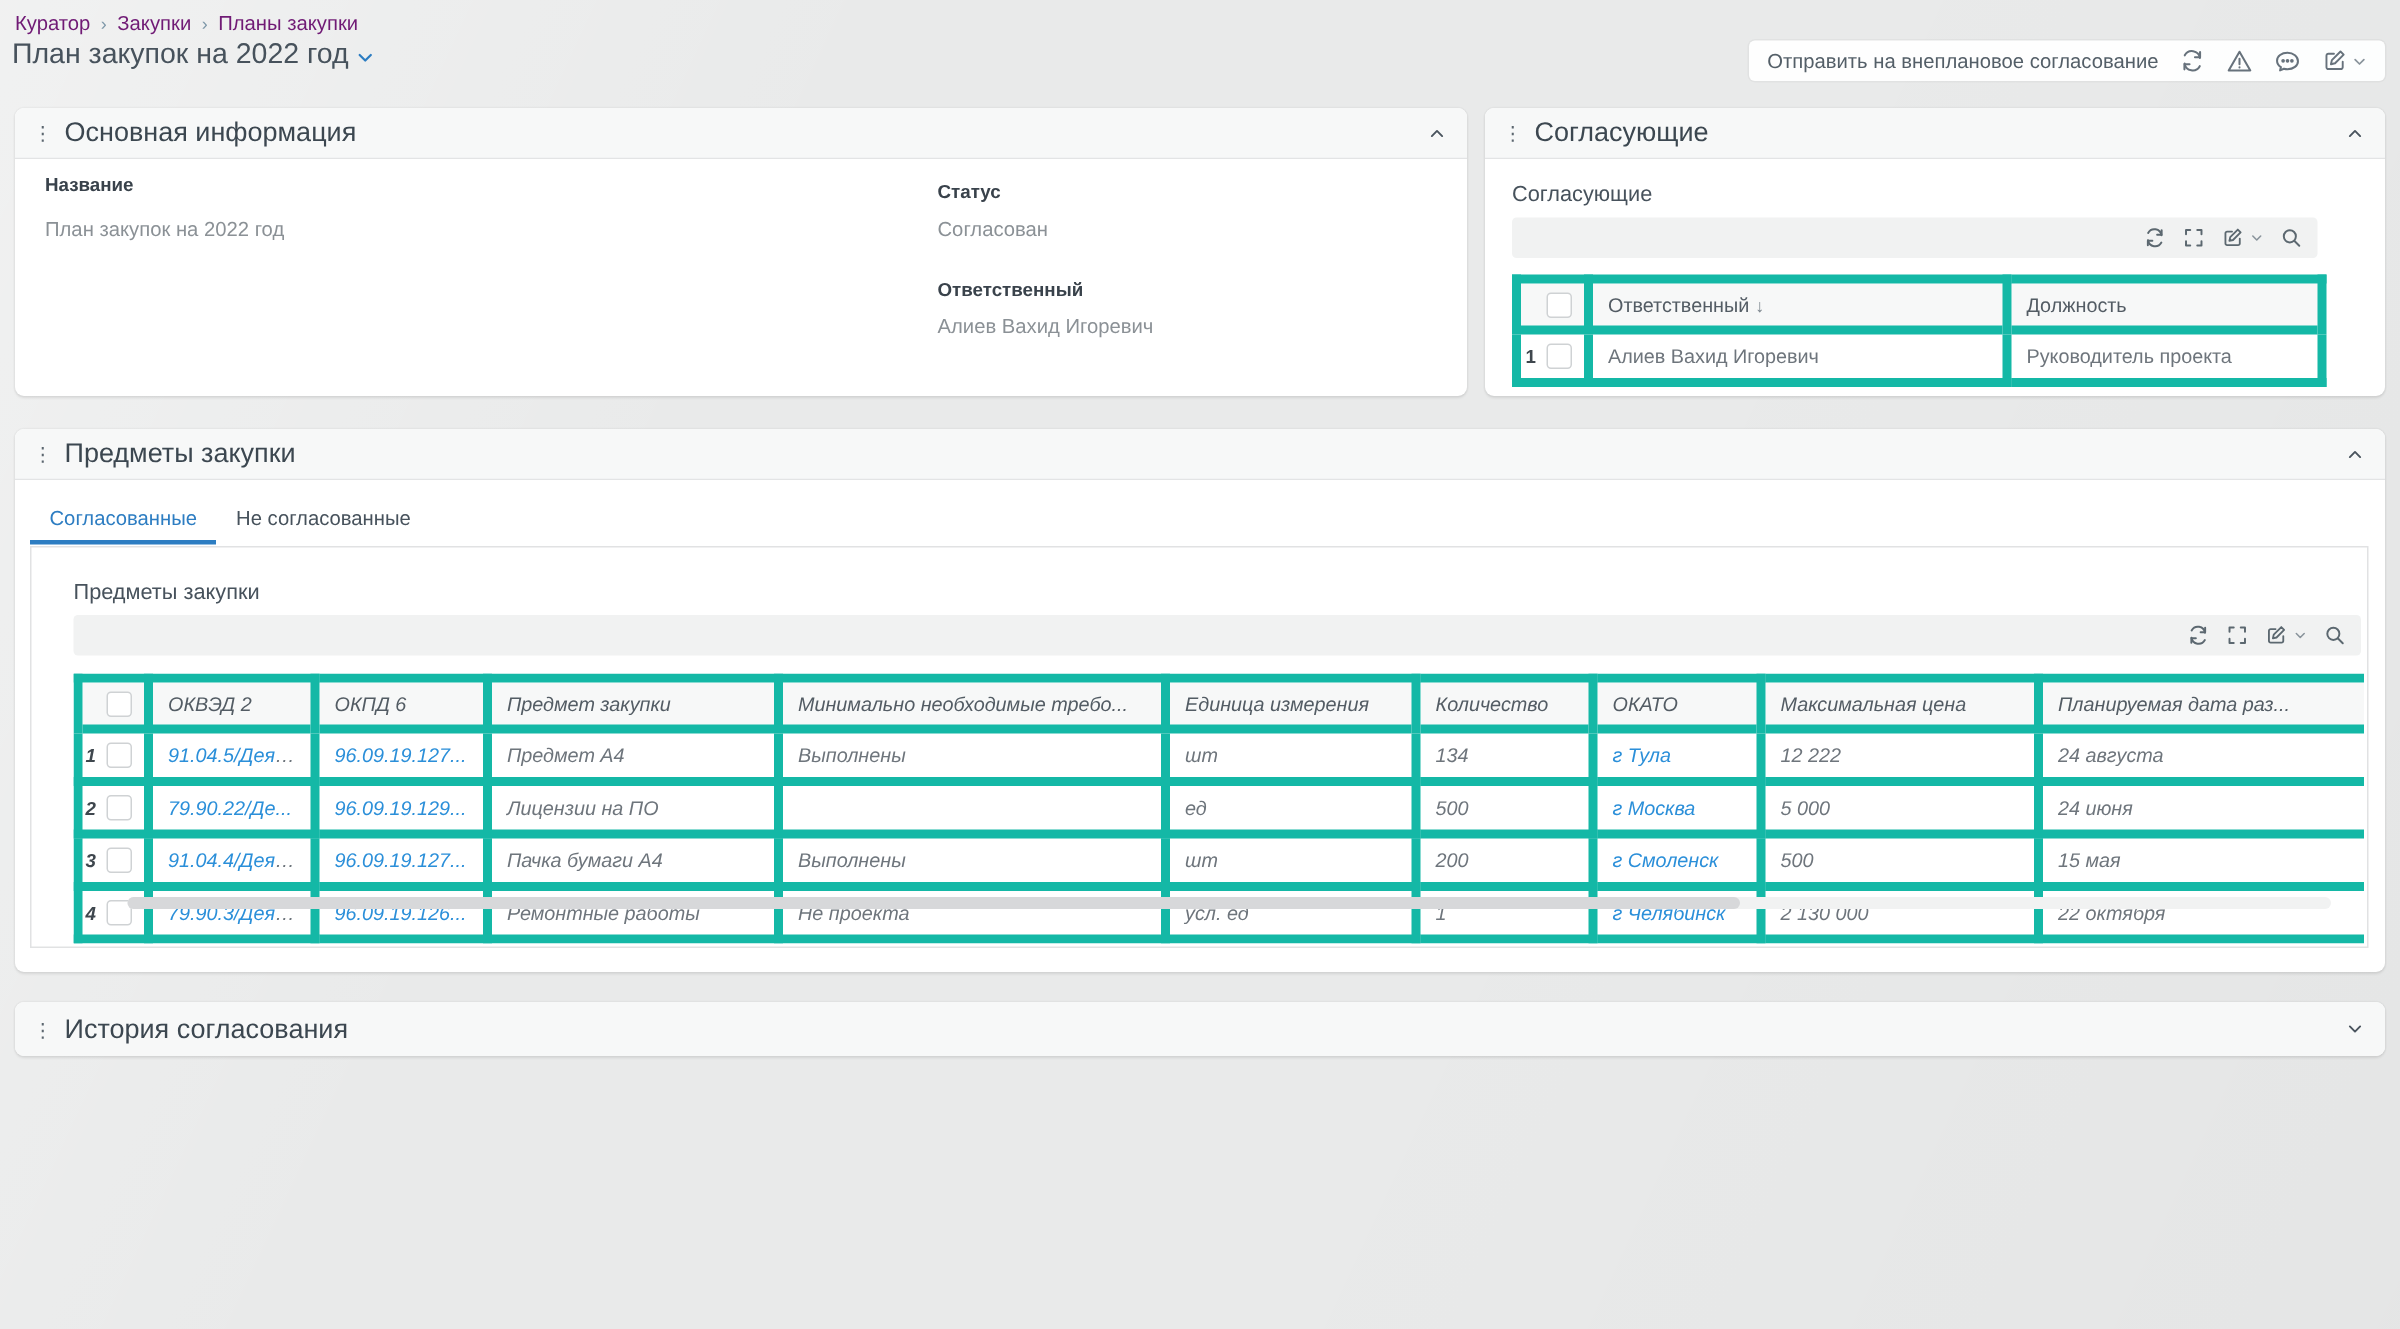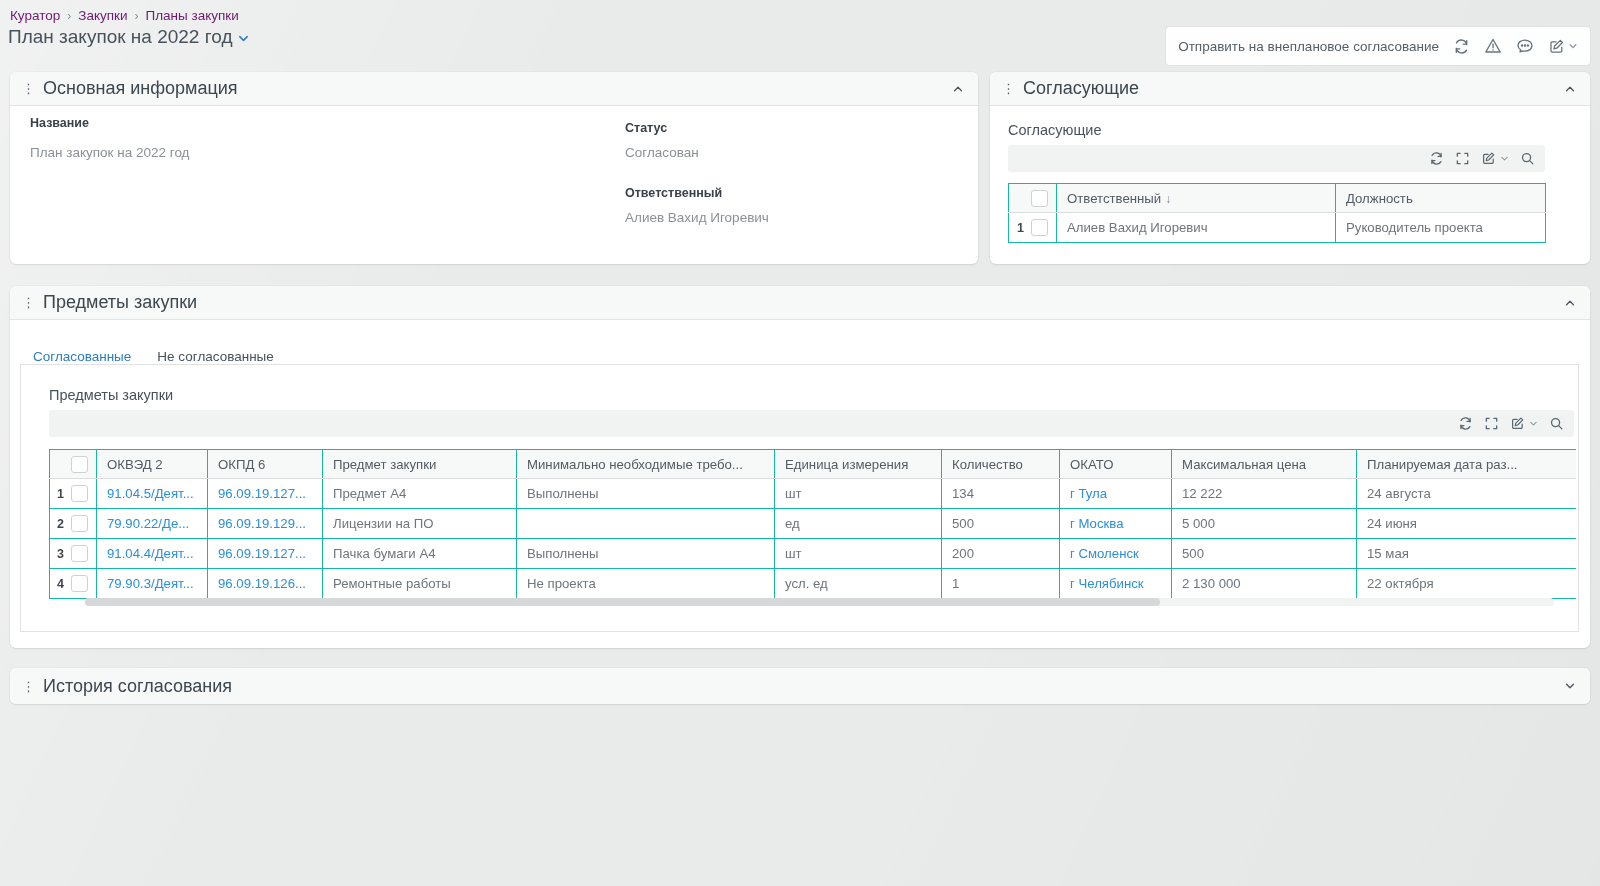--- a/index.html
+++ b/index.html
@@ -15,21 +15,21 @@
   .abs{position:absolute;}
   a,.link{color:#701a75;text-decoration:none;cursor:pointer;}
   .cell-link{color:#2b8fd9;}
 
   
   .crumbs{left:10px;top:8px;font-size:13.5px;display:flex;gap:7px;align-items:center;}
   .crumb-sep{color:#7d97a8;font-size:12px;}
   .page-title{left:8px;top:26px;font-size:19px;color:#47525c;display:flex;align-items:center;gap:5px;}
 
   
-  .topbar{top:27px;right:10px;height:38px;background:rgba(255,255,255,0.92);border-radius:4px;
+  .topbar{top:27px;right:10px;height:27px;background:rgba(255,255,255,0.92);border-radius:4px;
     display:flex;align-items:center;gap:14px;padding:0 12px;box-shadow:0 0 0 1px rgba(0,0,0,0.03);}
   .topbar .action{font-size:13.5px;color:#545f68;cursor:pointer;}
   .tb-ic{color:#67727c;display:flex;align-items:center;cursor:pointer;}
 
   
   .panel{background:#fff;border-radius:6px;box-shadow:0 1px 2px rgba(0,0,0,0.09), 0 0 0 1px rgba(0,0,0,0.02);}
   .panel-h{height:33px;background:#f7f8f8;border-bottom:1px solid #e3e4e5;border-radius:6px 6px 0 0;
     display:flex;align-items:center;position:relative;}
   .panel-h.solo{border-radius:6px;border-bottom:none;height:36px;}
   .drag{color:#5c666f;font-size:13px;margin:0 8px 0 12px;line-height:1;cursor:grab;}
@@ -39,30 +39,30 @@
   .lbl{font-size:12.5px;font-weight:bold;color:#39424b;}
   .val{font-size:13.5px;color:#8b9196;}
   .sub-title{font-size:14.5px;color:#47525c;}
 
   .gtoolbar{background:#f1f2f2;border-radius:3px;display:flex;align-items:center;justify-content:flex-end;gap:11px;padding:0 10px;}
   .gt-ic{color:#5c6870;display:flex;align-items:center;cursor:pointer;}
   .mini-chev{color:#8a949c;margin-left:-7px;display:flex;cursor:pointer;}
 
   
   table.tbl{border-collapse:collapse;table-layout:fixed;font-size:13.2px;background:#fff;}
-  .tbl th,.tbl td{border:1px solid #14b8a6;padding:0 10px;overflow:hidden;white-space:nowrap;text-overflow:ellipsis;}
+  .tbl th,.tbl td{border:6px solid #14b8a6;padding:0 10px;overflow:hidden;white-space:nowrap;text-overflow:ellipsis;}
   .tbl th{background:#f7f8f8;border-bottom:1px solid #dcdddf;height:28px;font-weight:normal;text-align:left;color:#535c64;}
   .tbl td{height:29px;color:#6e757c;}
   .numcell{display:flex;align-items:center;justify-content:flex-end;gap:7px;}
   .rownum{font-size:12.5px;font-weight:bold;color:#3f474e;}
   .cb{width:15px;height:15px;border:1px solid #cfd2d4;border-radius:3px;background:#fff;flex:0 0 auto;cursor:pointer;}
   .sort-arrow{color:#828b93;font-size:12px;margin-left:4px;}
 
   
-  .tabs{display:flex;gap:0;align-items:flex-end;margin-top:11px;}
+  .tabs{display:flex;gap:0;align-items:flex-end;}
   .tab{font-size:13.5px;padding:8px 13px 9px 13px;cursor:pointer;color:#47525c;position:relative;}
   .tab.active{color:#2d7dc2;}
   .tab.active:after{content:"";position:absolute;left:0;right:0;bottom:-1px;height:3px;background:#2d7dc2;}
 
   .inner-box{border:1px solid #e1e2e3;background:#fff;}
 
   .hscroll-track{background:#f1f2f2;border-radius:4px;height:8px;}
   .hscroll-thumb{background:#d7d8da;border-radius:4px;height:8px;cursor:pointer;}
 
   svg{display:block;}
@@ -265,21 +265,21 @@
           </svg>
       </span>
       <span class="gt-ic">
         <svg width="15" height="15" viewBox="0 0 16 16" fill="none" stroke="currentColor" stroke-width="1.4" stroke-linecap="round">
             <circle cx="7" cy="7" r="4.3"></circle>
             <path d="M10.3 10.3 13.7 13.7"></path>
           </svg>
       </span>
     </div>
 
-    <div class="abs" style="left:28px;top:84px;width:1527px;overflow:hidden;">
+    <div class="abs" style="left:28px;top:84px;width:1527px;overflow:hidden;font-style:italic;">
       <table class="tbl" style="width:1557px;">
         <colgroup>
           <col style="width:47px">
             <col style="width:111px">
             <col style="width:115px">
             <col style="width:194px">
             <col style="width:258px">
           <col style="width:167px">
             <col style="width:118px">
             <col style="width:112px">

